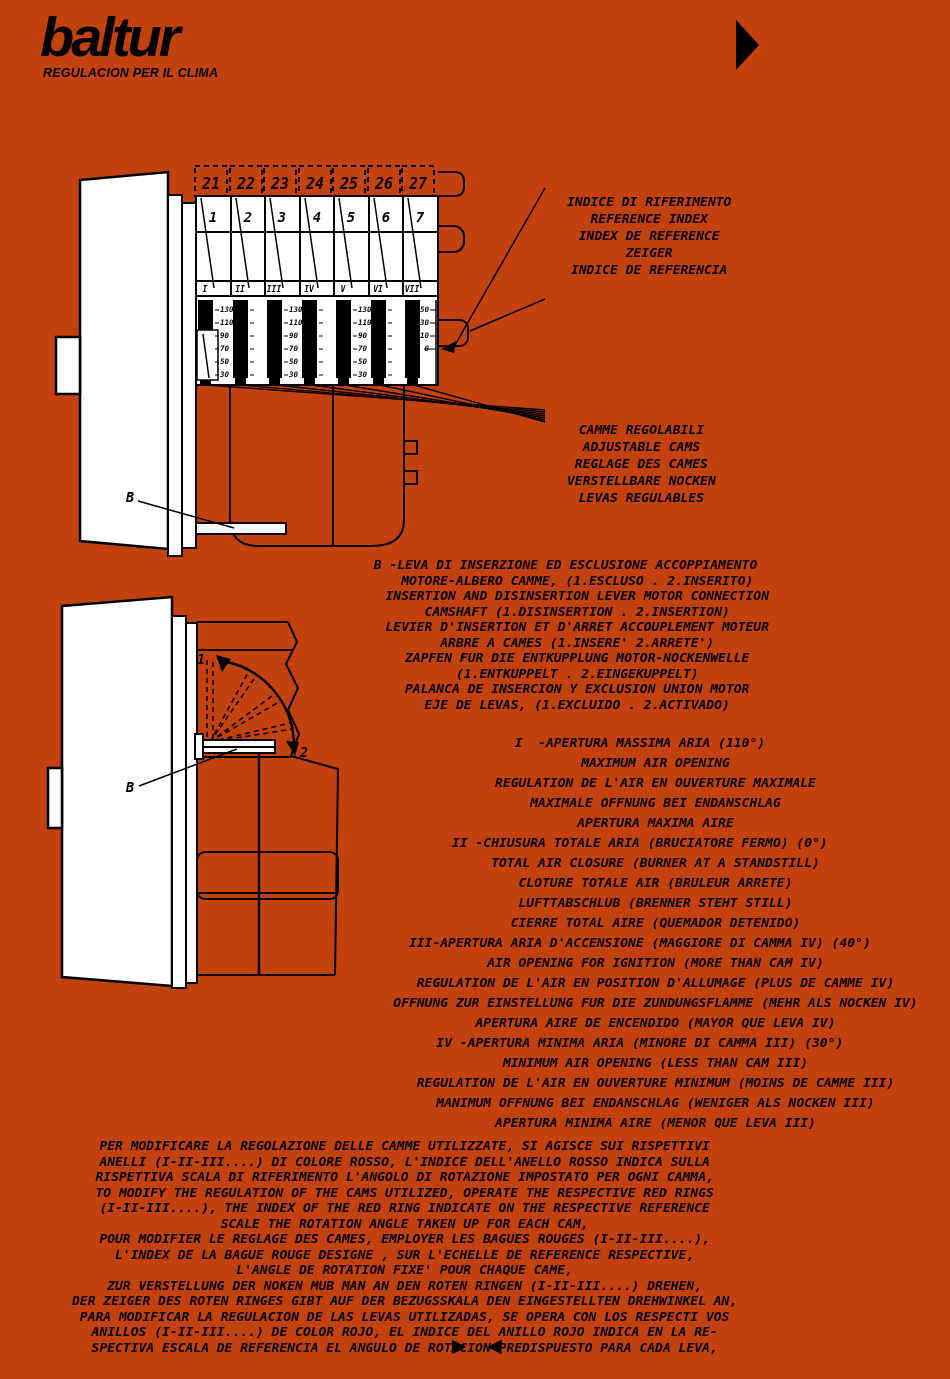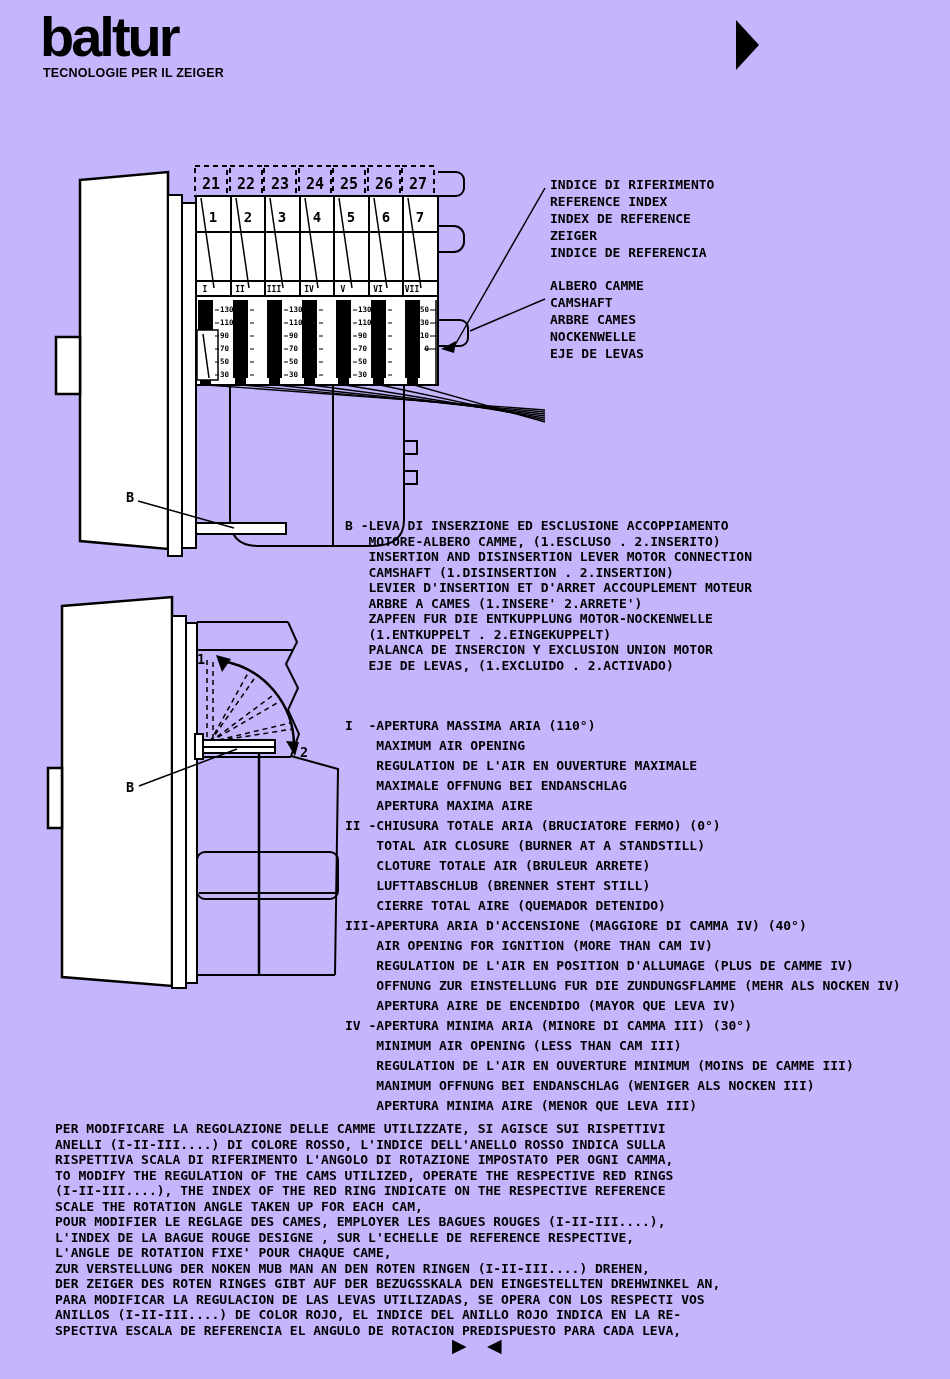--- a/index.html
+++ b/index.html
@@ -1,39 +1,39 @@
 <!DOCTYPE html>
 <html><head>
 <meta charset="utf-8">
 <style>
   html,body{margin:0;padding:0;background:#e8e8e8;}
-  #page{position:relative;width:950px;height:1379px;background:#c4b5fd;overflow:hidden;
-        font-family:"DejaVu Sans Mono",monospace;color:#000;}
-  .mono{position:absolute;margin:0;font-family:"DejaVu Sans Mono",monospace;
-        font-weight:bold;font-size:13px;line-height:16px;white-space:pre;color:#000;}
+  #page{position:relative;width:950px;height:1379px;background:#c2410c;overflow:hidden;
+        font-family:"DejaVu Sans Mono",monospace;color:#000;font-style:italic;}
+  .mono{position:absolute;margin:17px;font-family:"DejaVu Sans Mono",monospace;
+        font-weight:bold;font-size:13px;line-height:16px;white-space:pre;color:#000;text-align:center;}
   .logo{position:absolute;left:40px;top:8px;font-family:"Liberation Sans",sans-serif;
         font-weight:bold;font-size:56px;letter-spacing:-3px;color:#000;line-height:58px;}
   .tagline{position:absolute;left:43px;top:66px;font-family:"Liberation Sans",sans-serif;
         font-weight:bold;font-size:12.5px;letter-spacing:0.2px;color:#000;}
   .flag{position:absolute;left:736px;top:20px;width:0;height:0;
         border-top:25px solid transparent;border-bottom:25px solid transparent;
         border-left:23px solid #000;}
   .navtri{position:absolute;font-size:19px;line-height:19px;color:#000;
         font-family:"DejaVu Sans",sans-serif;}
   svg{position:absolute;}
   svg text{font-family:"DejaVu Sans Mono",monospace;font-weight:bold;fill:#000;}
   .t15{font-size:15px}.t14{font-size:14px}.t13{font-size:13.5px}.t8{font-size:8px}.t7{font-size:7.5px}
 </style>
 </head>
 <body>
 
 <div id="page">
 
   <div class="logo">baltur</div>
-  <div class="tagline">TECNOLOGIE PER IL ZEIGER</div>
+  <div class="tagline">REGULACION PER IL CLIMA</div>
   <div class="flag"></div>
 
   <svg style="left:40px;top:60px" width="520" height="510" viewBox="40 60 520 510">
 
     <g stroke="#000" stroke-width="2.5" fill="#fff">
       <polygon points="80,180 168,172 168,549 80,541"></polygon>
       <rect x="56" y="337" width="24" height="57"></rect>
     </g>
     <g stroke="#000" stroke-width="2" fill="#fff">
       <rect x="168" y="195" width="14" height="361"></rect>
@@ -241,28 +241,28 @@
       <line x1="139" y1="786" x2="237" y2="749" stroke="#000" stroke-width="1.5"></line>
     </g>
   </svg>
 
   <pre class="mono" style="left:550px;top:176px;line-height:17px">INDICE DI RIFERIMENTO
 REFERENCE INDEX
 INDEX DE REFERENCE
 ZEIGER
 INDICE DE REFERENCIA</pre>
 
-  <pre class="mono" style="left:550px;top:277px;line-height:17px">ALBERO CAMME
-CAMSHAFT
-ARBRE CAMES
-NOCKENWELLE
-EJE DE LEVAS</pre>
-
-
-  <pre class="mono" style="left:345px;top:518px;line-height:15.5px">B -LEVA DI INSERZIONE ED ESCLUSIONE ACCOPPIAMENTO
+
+  <pre class="mono" style="left:550px;top:404px;line-height:17px">CAMME REGOLABILI
+ADJUSTABLE CAMS
+REGLAGE DES CAMES
+VERSTELLBARE NOCKEN
+LEVAS REGULABLES</pre>
+
+  <pre class="mono" style="left:345px;top:540px;line-height:15.5px">B -LEVA DI INSERZIONE ED ESCLUSIONE ACCOPPIAMENTO
    MOTORE-ALBERO CAMME, (1.ESCLUSO . 2.INSERITO)
    INSERTION AND DISINSERTION LEVER MOTOR CONNECTION
    CAMSHAFT (1.DISINSERTION . 2.INSERTION)
    LEVIER D'INSERTION ET D'ARRET ACCOUPLEMENT MOTEUR
    ARBRE A CAMES (1.INSERE' 2.ARRETE')
    ZAPFEN FUR DIE ENTKUPPLUNG MOTOR-NOCKENWELLE
    (1.ENTKUPPELT . 2.EINGEKUPPELT)
    PALANCA DE INSERCION Y EXCLUSION UNION MOTOR
    EJE DE LEVAS, (1.EXCLUIDO . 2.ACTIVADO)</pre>
 

